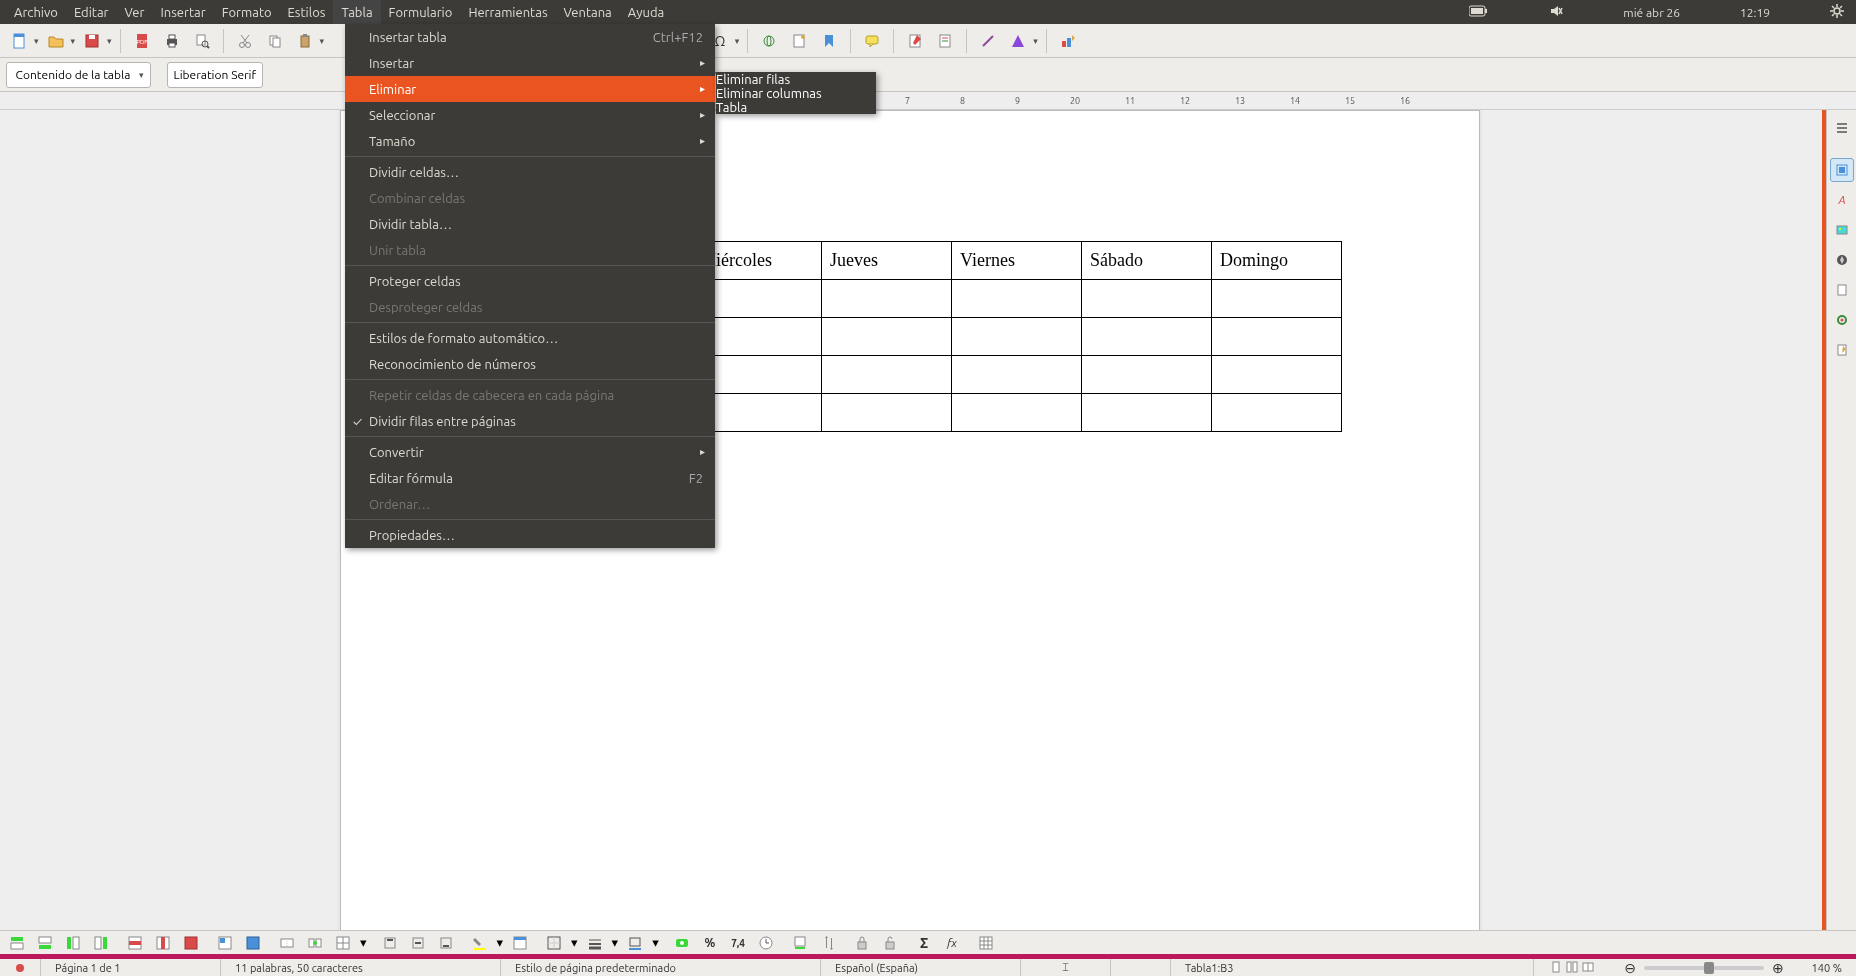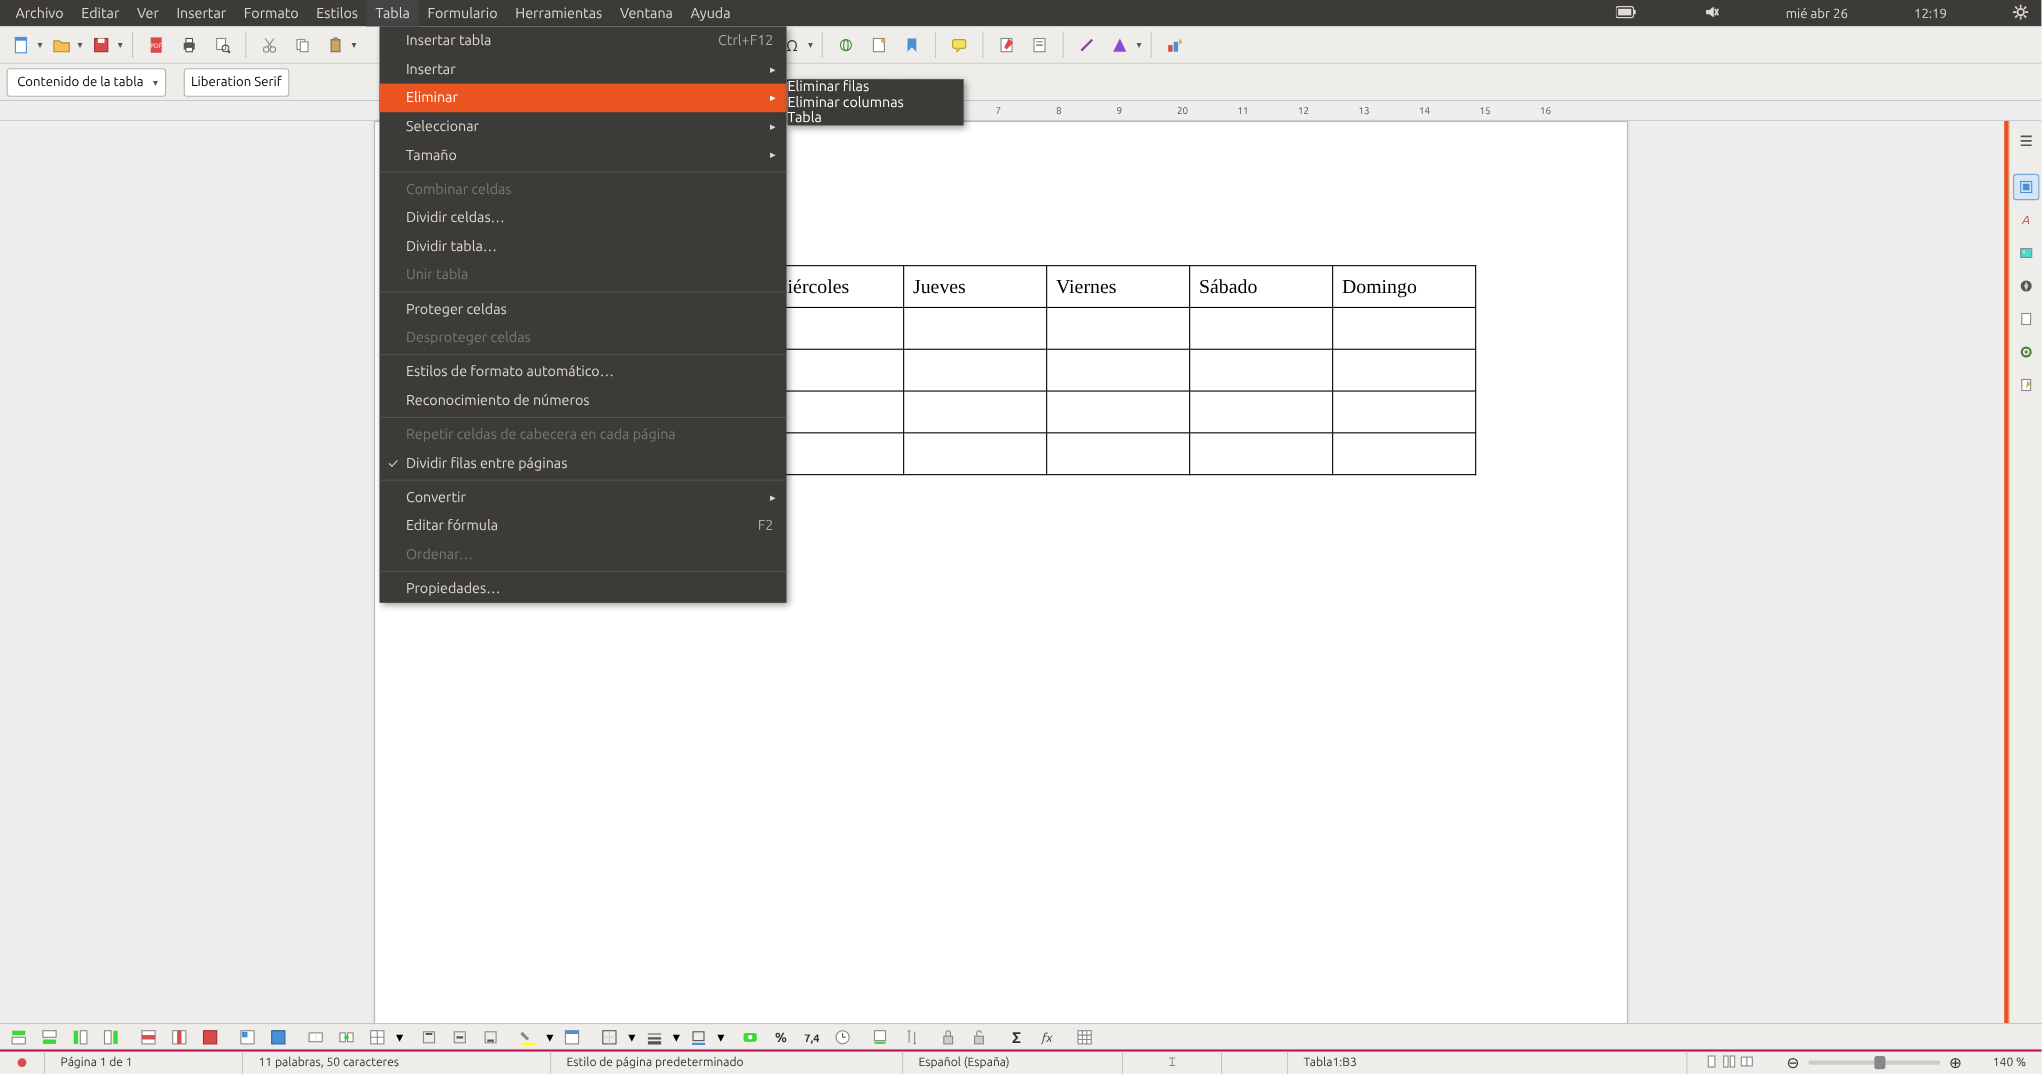--- a/index.html
+++ b/index.html
@@ -50,21 +50,21 @@
   
   .sidebar-right { position: absolute; right: 0; top: 110px; bottom: 46px; width: 30px; background: #efedea; border-left: 1px solid #c8c5c0; display: flex; flex-direction: column; align-items: center; padding-top: 6px; gap: 6px; }
   .sidebar-right .sbtn { width: 24px; height: 24px; border-radius: 3px; display:flex; align-items:center; justify-content:center; }
   .sidebar-right .sbtn.active { background: #d4e7f7; border: 1px solid #7aa7d0; }
 
   
   .bottom-toolbar { position: absolute; left: 0; right: 0; bottom: 22px; height: 24px; background: #efedea; border-top: 1px solid #c8c5c0; display: flex; align-items: center; padding: 0 6px; gap: 6px; }
   .bottom-toolbar .tbtn { width: 22px; height: 20px; display:inline-flex; align-items:center; justify-content:center; }
 
   
-  .statusbar { position: absolute; left: 0; right: 0; bottom: 0; height: 22px; background: #efedea; border-top: 2px solid #be185d; display: flex; align-items: center; font-size: 11px; color: #333; }
+  .statusbar { position: absolute; left: 0; right: 0; bottom: 0; height: 22px; background: #efedea; border-top: 5px solid #be185d; display: flex; align-items: center; font-size: 11px; color: #333; }
   .statusbar .cell { padding: 0 14px; border-right: 1px solid #c8c5c0; height: 100%; display:flex; align-items:center; }
   .statusbar .flex { flex: 1; }
   .statusbar .slider { width: 120px; height: 4px; background: #ccc; border-radius: 2px; position: relative; margin: 0 8px; }
   .statusbar .slider .knob { position: absolute; left: 50%; top: -4px; width: 10px; height: 12px; background: #888; border-radius: 2px; }
 
   .orange-line { position: absolute; right: 30px; top: 110px; bottom: 46px; width: 4px; background: #e95420; }
 </style>
 </head>
 <body>
 
@@ -474,22 +474,22 @@
   </div>
 </div>
 
 <div class="dropdown" style="left:345px; top:24px; width:370px;">
   <div class="ditem"><span>Insertar tabla</span><span class="shortcut">Ctrl+F12</span></div>
   <div class="ditem"><span>Insertar</span><span class="sub-arrow">▸</span></div>
   <div class="ditem hover"><span>Eliminar</span><span class="sub-arrow">▸</span></div>
   <div class="ditem"><span>Seleccionar</span><span class="sub-arrow">▸</span></div>
   <div class="ditem"><span>Tamaño</span><span class="sub-arrow">▸</span></div>
   <div class="dsep"></div>
+  <div class="ditem"><span>Dividir celdas…</span></div>
   <div class="ditem disabled"><span>Combinar celdas</span></div>
-  <div class="ditem"><span>Dividir celdas…</span></div>
   <div class="ditem"><span>Dividir tabla…</span></div>
   <div class="ditem disabled"><span>Unir tabla</span></div>
   <div class="dsep"></div>
   <div class="ditem"><span>Proteger celdas</span></div>
   <div class="ditem disabled"><span>Desproteger celdas</span></div>
   <div class="dsep"></div>
   <div class="ditem"><span>Estilos de formato automático…</span></div>
   <div class="ditem"><span>Reconocimiento de números</span></div>
   <div class="dsep"></div>
   <div class="ditem disabled"><span>Repetir celdas de cabecera en cada página</span></div>

